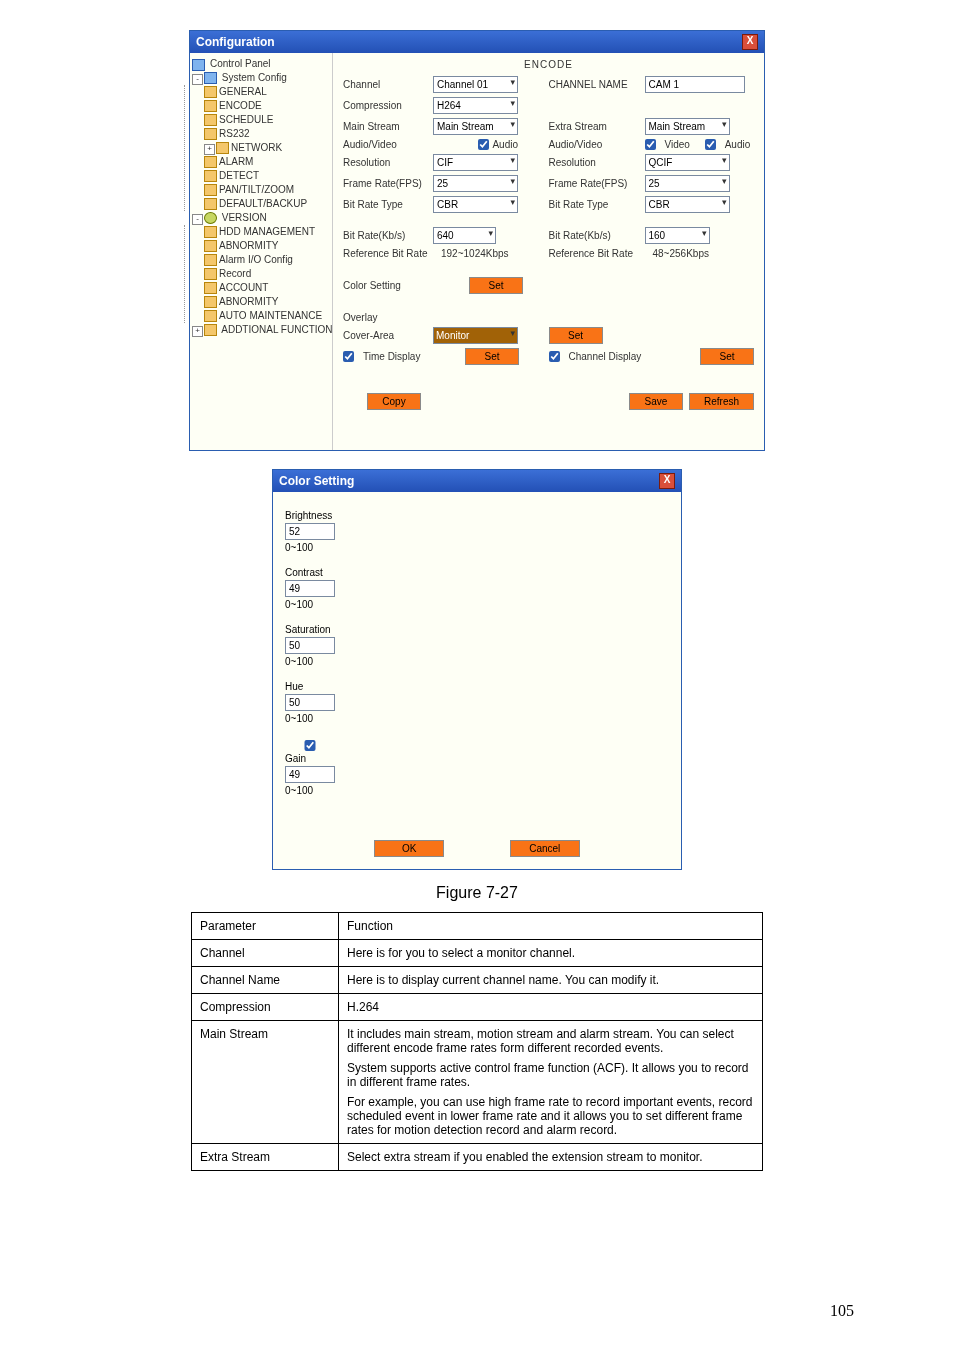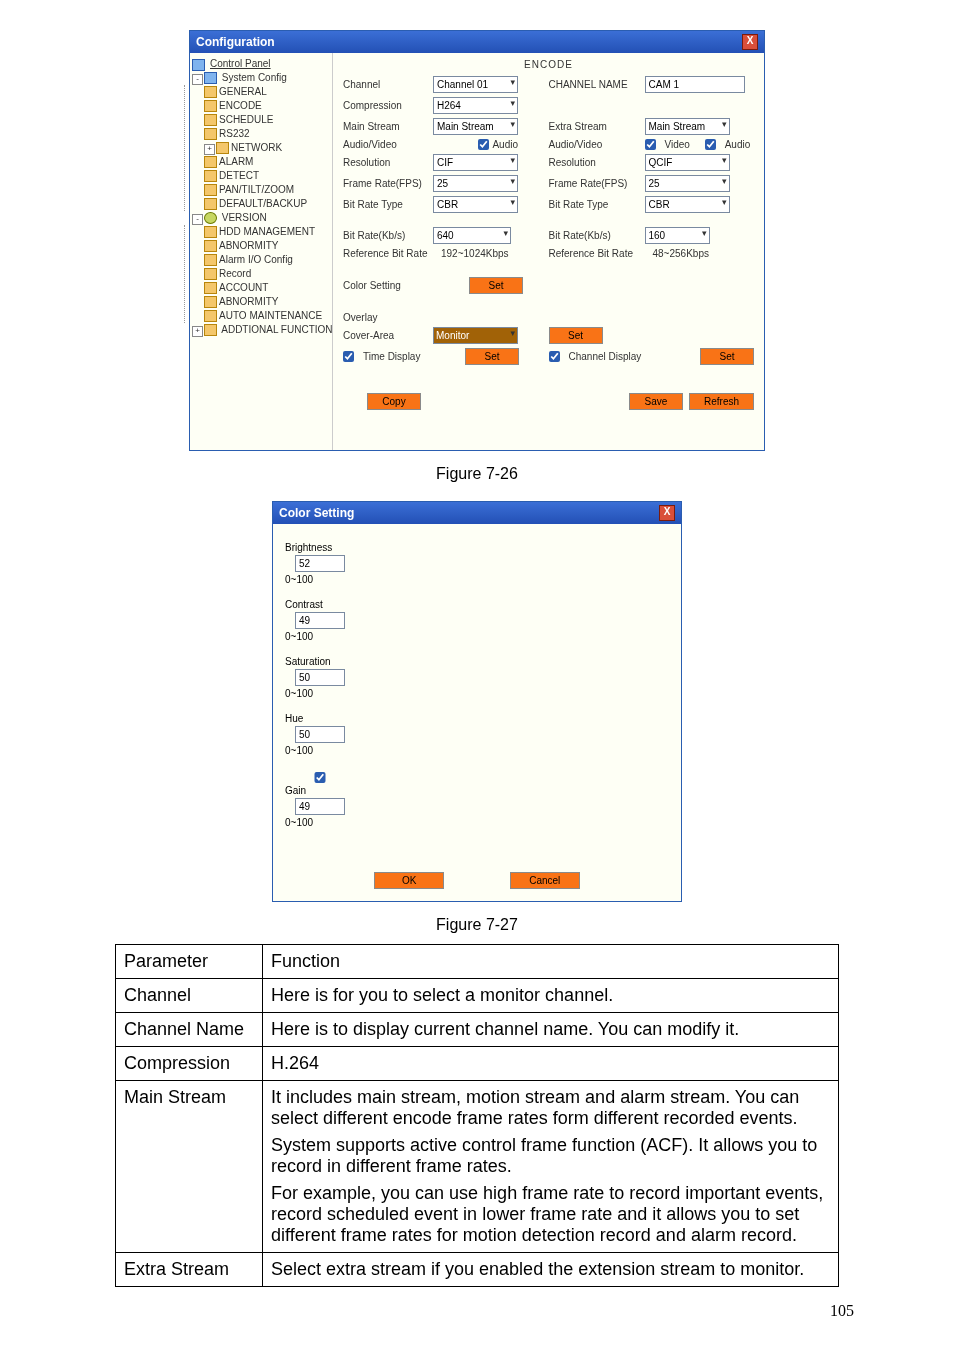--- a/index.html
+++ b/index.html
@@ -42,21 +42,21 @@
     cursor: pointer;
   }
   .win-body { display: flex; }
   .tree {
     width: 138px;
     padding: 4px 2px;
     line-height: 14px;
     border-right: 1px solid #ccc;
   }
   .tree ul { list-style: none; margin: 0; padding: 0 0 0 12px; }
-  .tree .root-item { display: flex; align-items: flex-end; gap: 3px; text-decoration: underline; }
+  .tree .root-item { display: flex; align-items: flex-end; gap: 3px; }
   .tree li { white-space: nowrap; }
   .ico { display:inline-block; width:11px; height:10px; vertical-align:middle; margin-right:2px; }
   .ico-folder { background:#f4c76a; border:1px solid #b8860b; }
   .ico-file { background:#e6e6e6; border:1px solid #999; }
   .ico-sys { background:#7fb4ee; border:1px solid #2a5db0; }
   .ico-gear { background:#c7d760; border:1px solid #6a7a00; border-radius:50%; }
   .expander { display:inline-block; width:9px; height:9px; border:1px solid #888; font-size:8px; line-height:8px; text-align:center; margin-right:1px; cursor:pointer; background:#fff;}
   .treeline { position:relative; }
   .treeline::before { content:""; position:absolute; left:-8px; top:0; bottom:0; border-left:1px dotted #999; }
 
@@ -82,27 +82,27 @@
   .win2 {
     width: 408px;
     margin: 18px auto 0 auto;
     border: 1px solid #2a5db0;
     background: #fefff5;
     font-size: 10px;
   }
   .win2 .body { padding:18px 12px 12px 12px;}
   .csrow { display:flex; gap:14px;flex-direction:column; }
   .cscol { flex:1; text-align:left; }
-  .cscol input { display:block; width:50px; margin:2px 10px; }
+  .cscol input { display:block; width:50px; margin:2px 0; }
   .csbtns { text-align:center; margin-top:44px; }
 
   .figcap { text-align:center; font-size:16px; font-family:Arial,sans-serif; margin:14px 0 10px 0;}
   .bodytext { font-size:16px; font-family:Arial,sans-serif; margin:6px 0 8px 0; }
 
-  table.doc { border-collapse:collapse; width:724px; margin:0 auto; font-size:18px; font-family:Arial,sans-serif; }
+  table.doc { border-collapse:collapse; width:572px; margin:0 auto; font-size:12px; font-family:Arial,sans-serif; }
   table.doc th, table.doc td { border:1px solid #000; padding:6px 8px; text-align:left; vertical-align:top; }
   table.doc td p { margin:0 0 6px 0; }
   table.doc td p:last-child { margin-bottom:0;}
 </style>
 </head>
 <body>
 
 <div class="page">
 
   <div class="win">
@@ -225,21 +225,21 @@
             <span class="lbl2">Bit Rate Type</span>
             <span class="selwrap"><input class="sel" value="CBR" style=""></span>
           </div>
         </div>
 
         <div style="height:10px"></div>
 
         <div class="row">
           <div class="col">
             <span class="lbl">Bit Rate(Kb/s)</span>
-            <span class="selwrap"><input class="sel" style="width: 78px;" value="640"></span>
+            <span class="selwrap"><input class="sel" style="width: 63px;" value="640"></span>
           </div>
           <div class="col">
             <span class="lbl2">Bit Rate(Kb/s)</span>
             <span class="selwrap"><input class="sel" style="width: 65px;" value="160"></span>
           </div>
         </div>
 
         <div class="row">
           <div class="col">
             <span class="lbl" style="width:92px">Reference Bit Rate</span>
@@ -297,21 +297,20 @@
           <button class="btn" style="margin-left:24px">Copy</button>
           <span style="flex:1"></span>
           <button class="btn">Save</button>
           <button class="btn" style="margin-left:6px">Refresh</button>
         </div>
         <div style="height:24px"></div>
       </div>
     </div>
   </div>
 
-  <div class="figcap">Figure 7-26</div>
 
   <div class="win2">
     <div class="titlebar">
       <span>Color Setting</span>
       <span class="closebtn">X</span>
     </div>
     <div class="body">
       <div class="csrow">
         <div class="cscol">
           <div>Brightness</div>

